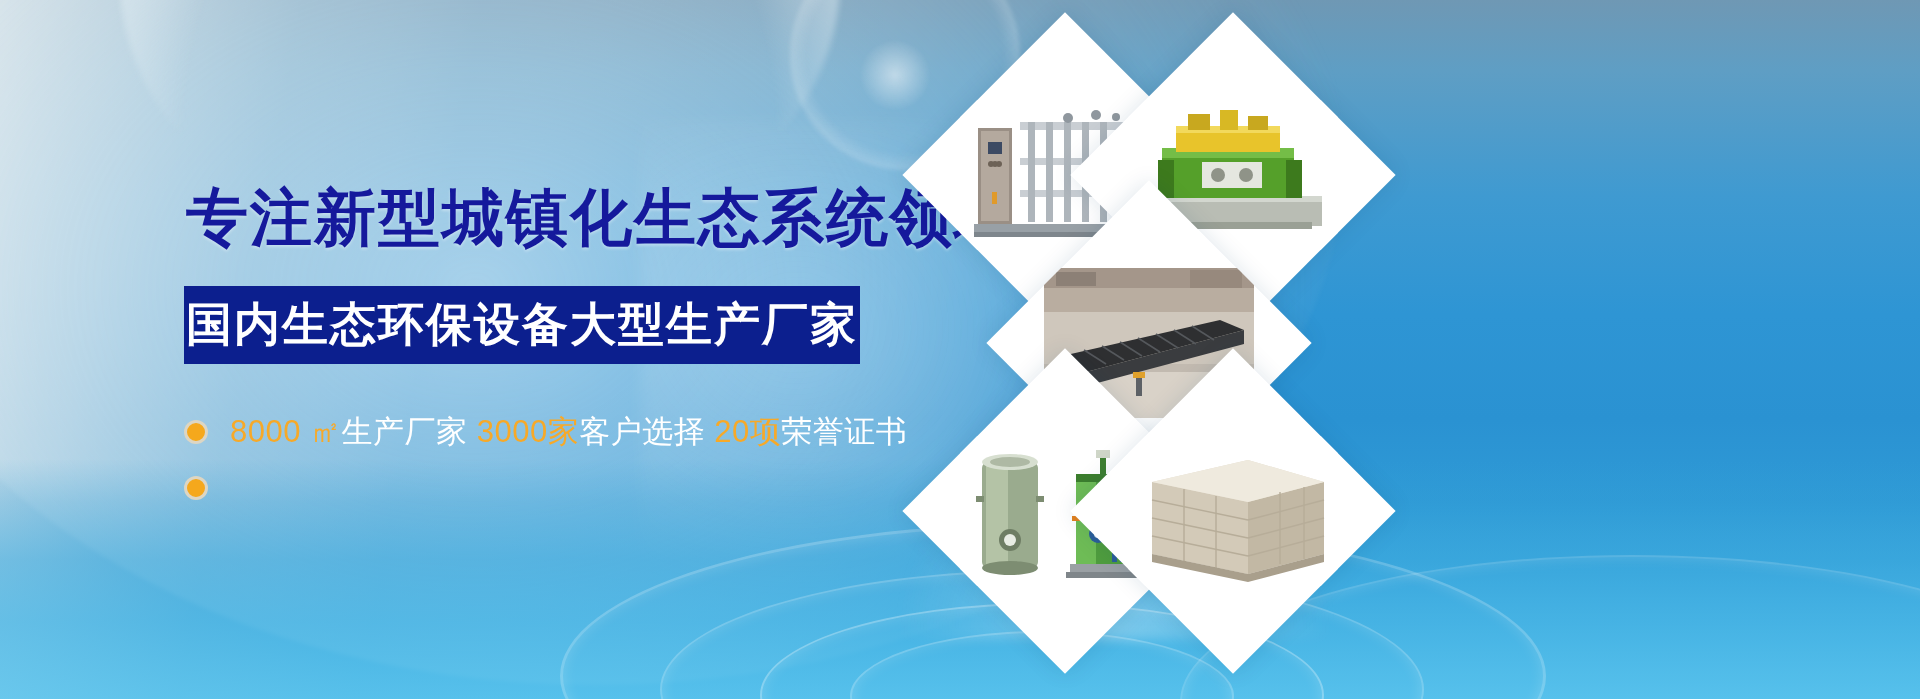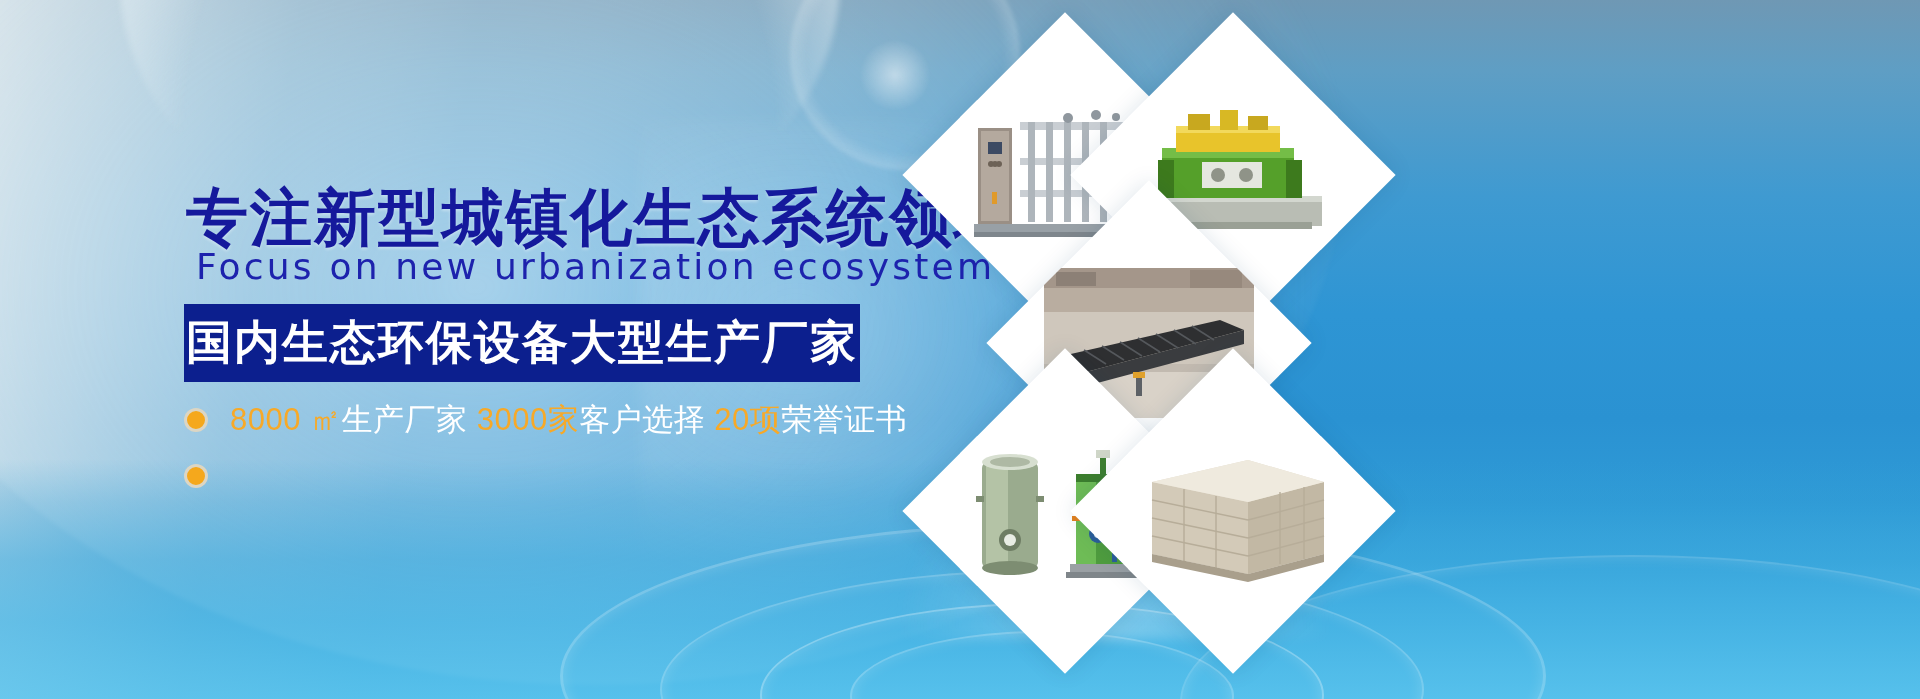--- a/index.html
+++ b/index.html
@@ -128,31 +128,31 @@
     white-space:nowrap;
   }
   .subline{
     position:absolute;left:196px;top:246px;
     font-size:36px;letter-spacing:3.2px;
     color:#1d22ad;
     font-family:"DejaVu Sans",sans-serif;
     white-space:nowrap;
   }
   .blueband{
-    position:absolute;left:184px;top:304px;
+    position:absolute;left:184px;top:286px;
     width:676px;height:78px;
     background:#0c1f8e;
     display:flex;align-items:center;justify-content:center;
   }
   .blueband-text{
     color:#ffffff;font-size:46px;font-weight:bold;letter-spacing:2px;
     font-family:"Liberation Sans","DejaVu Sans",sans-serif;
     white-space:nowrap;
   }
-  .points{position:absolute;left:184px;top:396px;text-align:right;}
+  .points{position:absolute;left:184px;top:408px;text-align:right;}
   .point{
     display:flex;align-items:center;
     height:48px;margin-bottom:8px;
     white-space:nowrap;
   }
   .dot{
     width:18px;height:18px;border-radius:50%;
     background:#f5a81c;
     border:3px solid rgba(215,222,226,.85);
     margin-right:22px;flex:none;
@@ -210,21 +210,20 @@
   <div class="ripple r5"></div>
   <div class="drop d1"></div>
   <div class="drop d2"></div>
   <div class="drop d3"></div>
   <div class="drop d4"></div>
 
   <div class="copy">
 
     <div class="headline">专注新型城镇化生态系统领域</div>
 
-    <div class="subline">Focus on new urbanization ecosystem</div>
 
     <div class="blueband">
       <span class="blueband-text">国内生态环保设备大型生产厂家</span>
     </div>
 
     <div class="points">
       <div class="point">
         <span class="dot"></span>
         <span class="ptext" id="pt1"><span class="hl">8000 ㎡</span><span>生产厂家 </span><span class="hl">3000家</span><span>客户选择 </span><span class="hl">20项</span><span>荣誉证书</span></span>
       </div>

